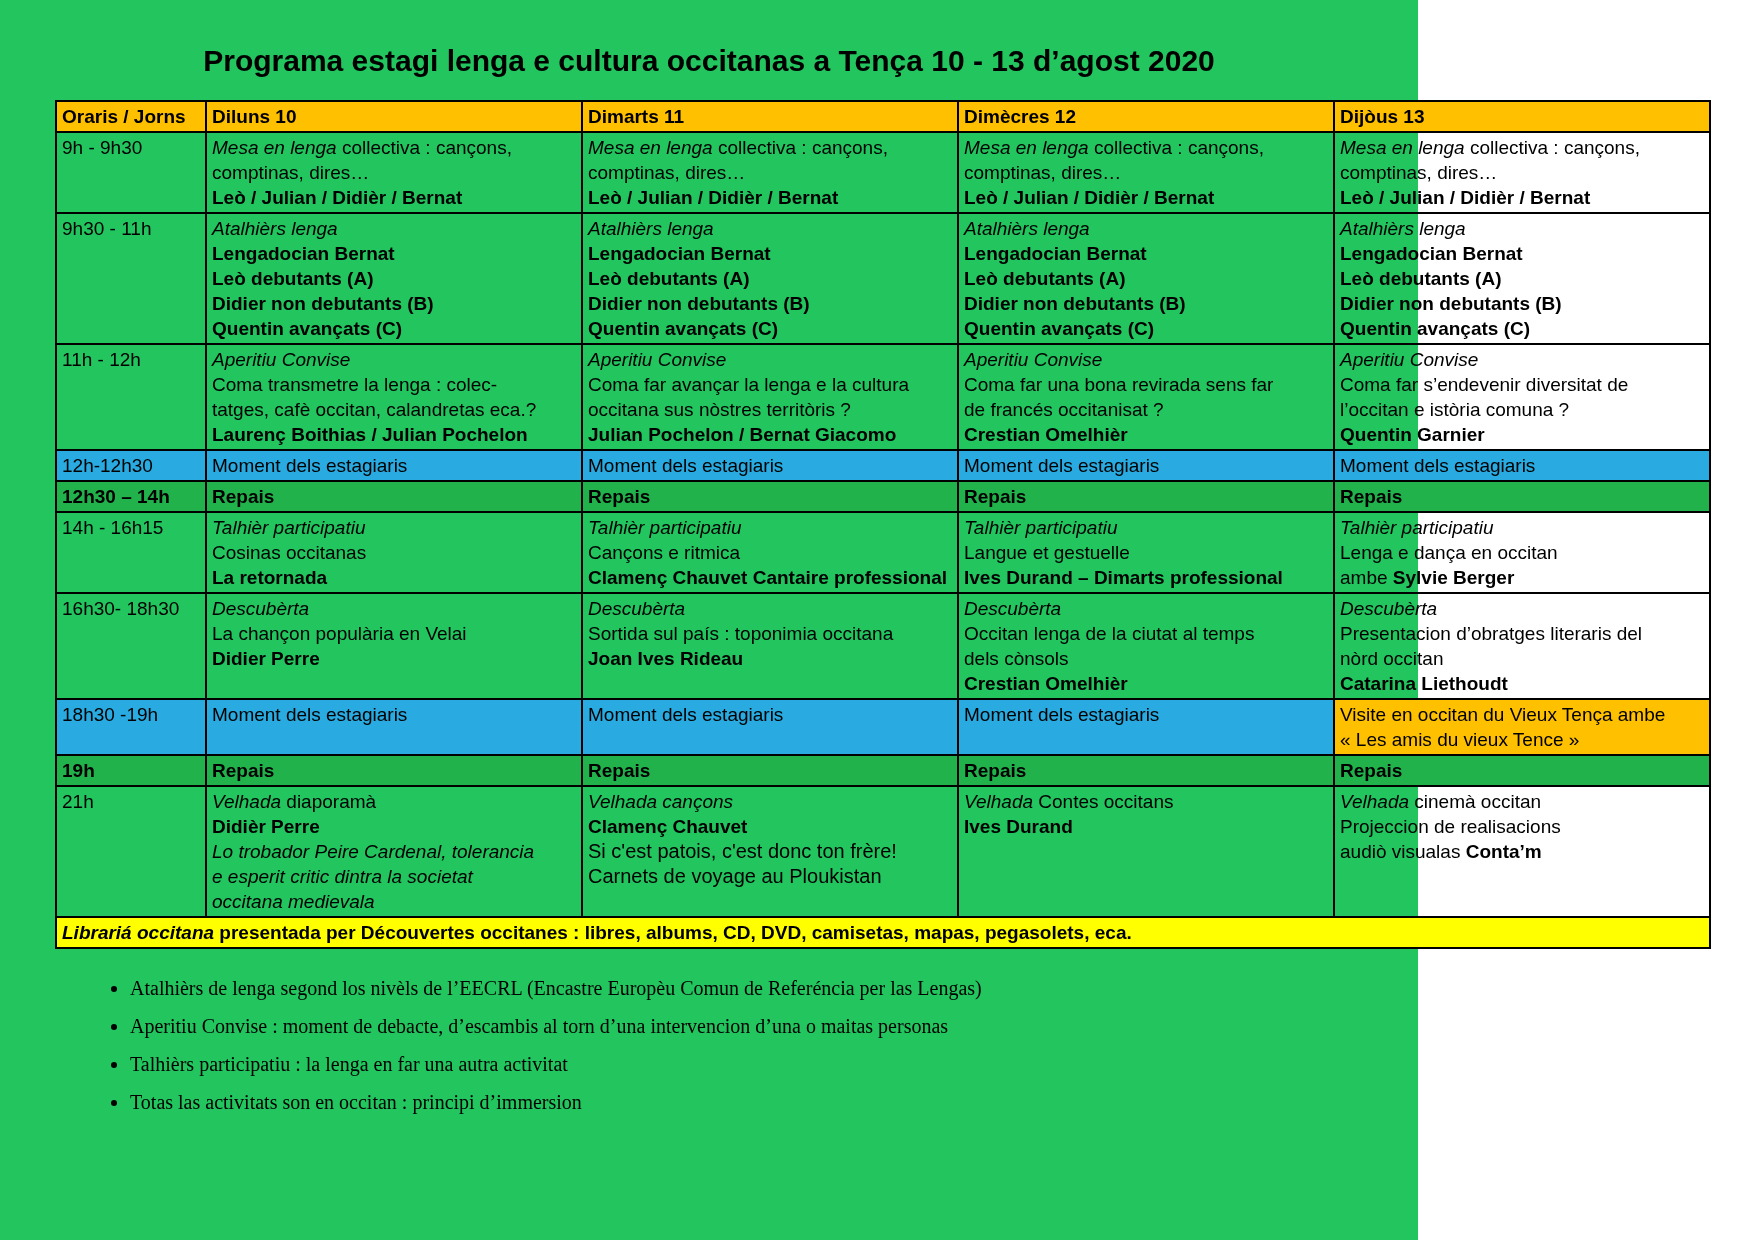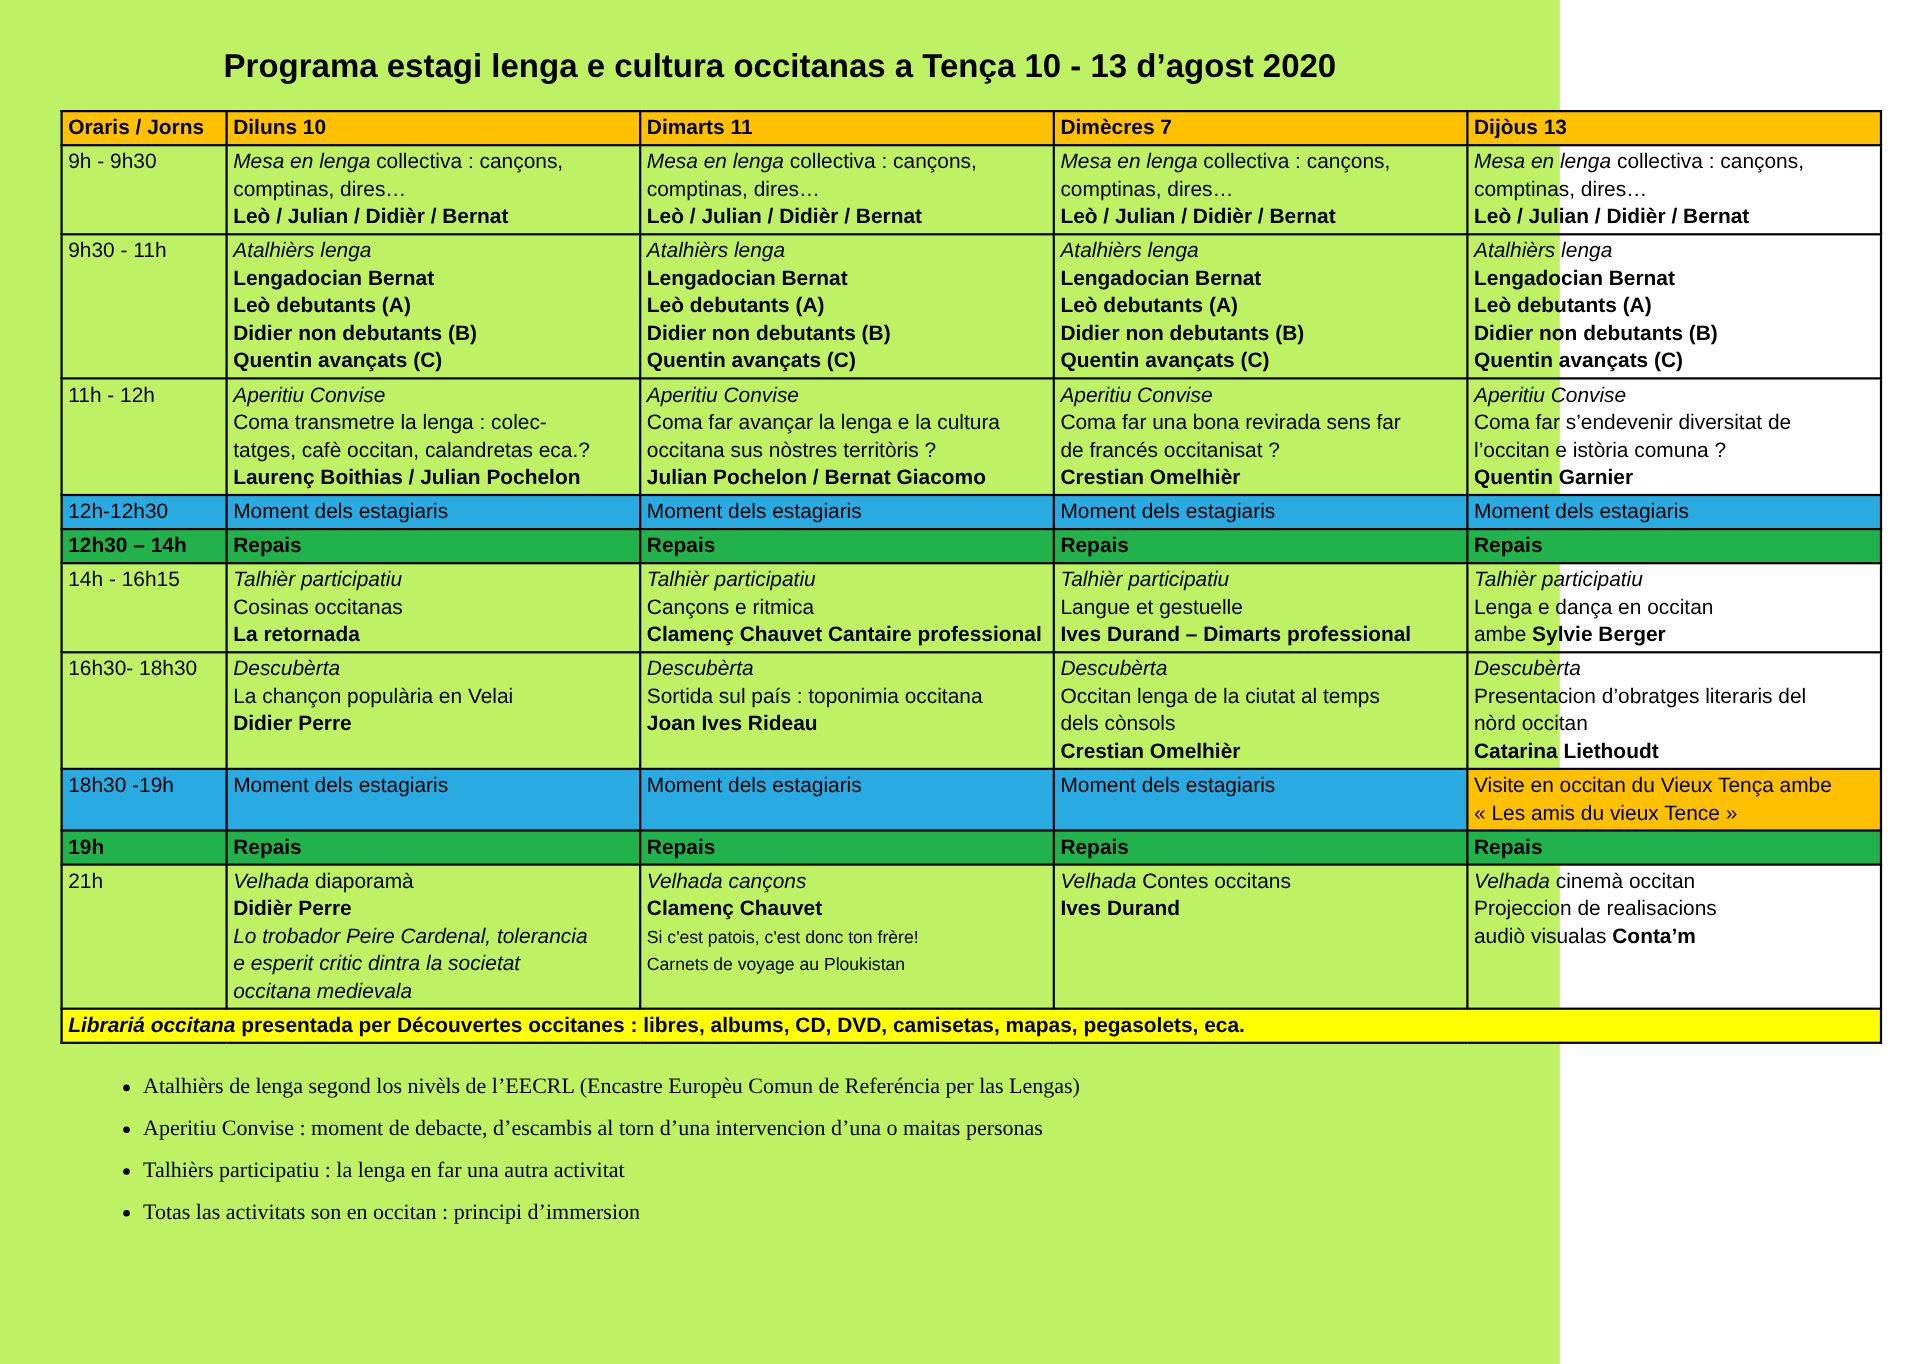--- a/index.html
+++ b/index.html
@@ -1,26 +1,26 @@
 <!DOCTYPE html>
 <html style="--orange: #FFC000; --blue: #29ABE2; --green: #22B24C; --yellow: #FFFF00;"><head>
 <meta charset="utf-8">
 <style>
   html,body{margin:0;padding:0;background:#fff;}
-  .page{width:1418px;height:1240px;background:#bef264;position:relative;
+  .page{width:1418px;height:1240px;background:#22c55e;position:relative;
         font-family:"Liberation Sans",sans-serif;color:#000;}
   .title{margin:0;padding-top:44px;text-align:center;font-size:30px;font-weight:bold;}
   table.sched{border-collapse:collapse;table-layout:fixed;margin:22px 0 0 55px;width:1656px;}
   table.sched td{border:2px solid #000;vertical-align:top;
                  padding:2px 5px;font-size:19px;line-height:25px;}
   td.timec{vertical-align:middle;}
   td.hdr{font-weight:bold;padding:3px 4px;}
   .bd{font-weight:bold;}
   .it{font-style:italic;}
-  .sm{font-size:16px;line-height:21px;}
+  .sm{font-size:20px;line-height:21px;}
   .bg-orange{background:var(--orange);}
   .bg-blue{background:var(--blue);}
   .bg-green{background:var(--green);}
   .bg-yellow{background:var(--yellow);}
   td.banner{font-size:20px;line-height:27px;padding:5px 4px;}
   ul.notes{margin:26px 0 0 0;padding-left:130px;font-size:20px;font-family:Liberation Serif, serif;}
   ul.notes li{margin-bottom:12px;line-height:26px;}
 </style>
 </head>
 <body>
@@ -34,21 +34,21 @@
       <col style="width:376px">
         <col style="width:376px">
         <col style="width:376px">
         <col style="width:376px">
     </colgroup>
     <tbody>
         <tr>
           <td class="hdr bg-orange">Oraris / Jorns</td>
           <td class="hdr bg-orange">Diluns 10</td>
           <td class="hdr bg-orange">Dimarts 11</td>
-          <td class="hdr bg-orange">Dimècres 7</td>
+          <td class="hdr bg-orange">Dimècres 12</td>
           <td class="hdr bg-orange">Dijòus 13</td>
         </tr>
         <tr>
           <td class="timec">9h - 9h30</td>
           <td>
             <div><span class="it">Mesa en lenga</span><span> collectiva : cançons,</span></div>
             <div><span>comptinas, dires…</span></div>
             <div><span class="bd">Leò / Julian / Didièr / Bernat</span></div>
           </td>
           <td>

